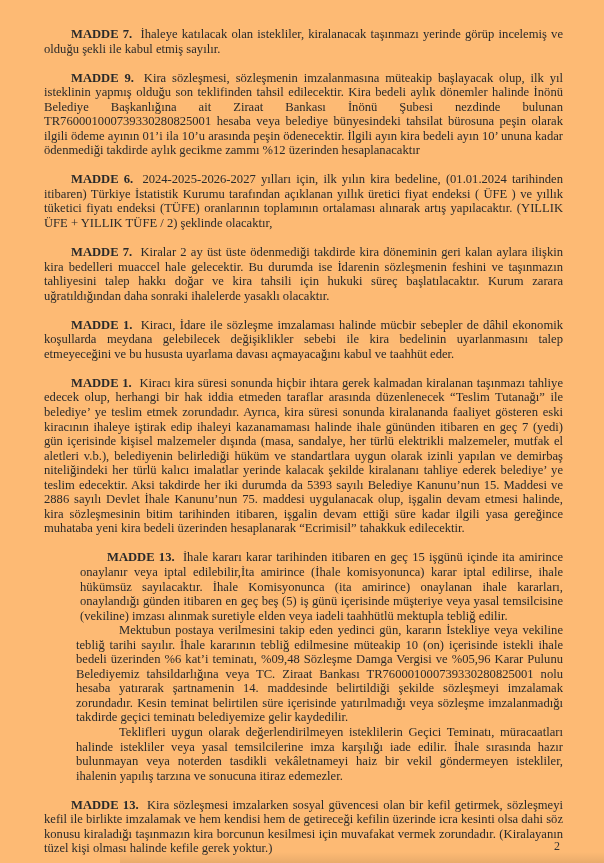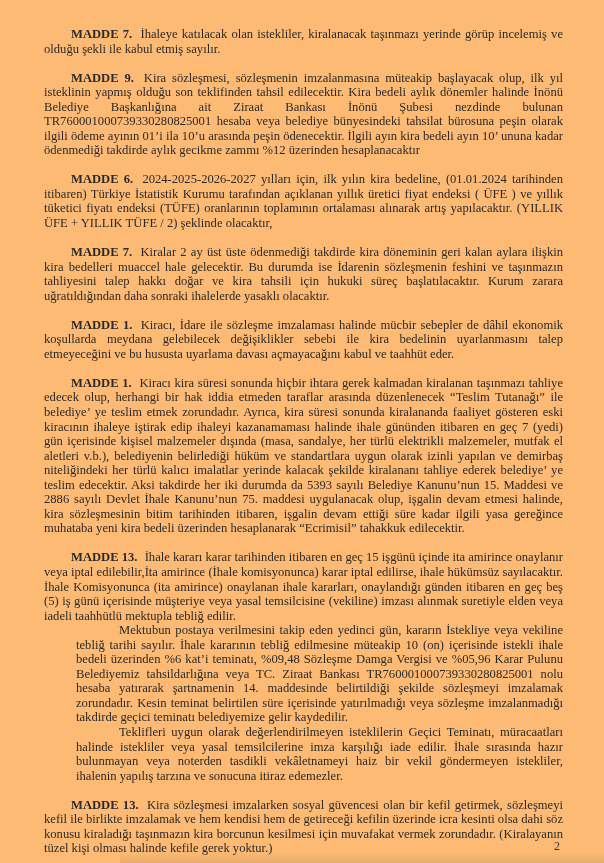--- a/index.html
+++ b/index.html
@@ -8,21 +8,21 @@
     position: absolute; left: 0; top: 0; width: 604px; height: 863px;
     background: #fdba74;
     font-family: "Liberation Serif", "DejaVu Serif", serif;
     color: #2a2a2a;
     font-size: 12.6px;
     line-height: 14.55px;
   }
   .content { position: absolute; left: 44px; top: 27px; width: 519px; }
   .para { margin: 0 0 14.5px 0; text-align: justify; text-indent: 27px; }
   .para.cont { margin-bottom: 0; text-indent: 43px; margin-left: 32px; }
-  .para.tight { margin-bottom: 0; }
+  .para.tight { margin-bottom: 0; margin-left: 36px; }
   .para.m13-last { margin-bottom: 14.5px; }
   .heading { font-weight: bold; margin-right: 4px; }
   .page-number {
     position: absolute; right: 44px; top: 839px;
     font-size: 12px; color: #333;
   }
   .bottom-shadow {
     position: absolute; left: 120px; right: 0; top: 852px; height: 11px;
     background: linear-gradient(to bottom, rgba(0,0,0,0.0), rgba(0,0,0,0.08));
   }

